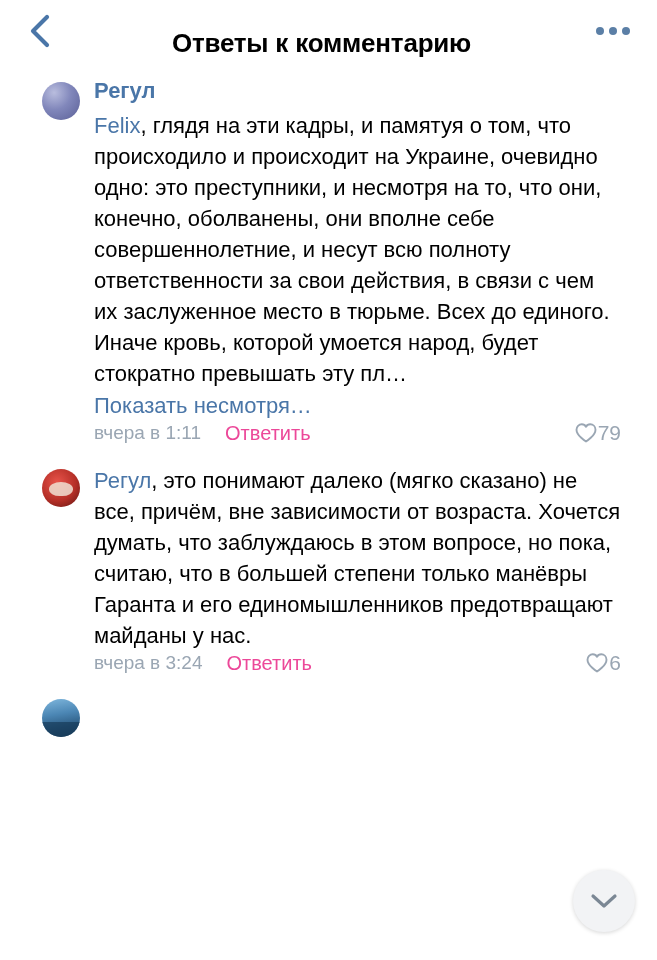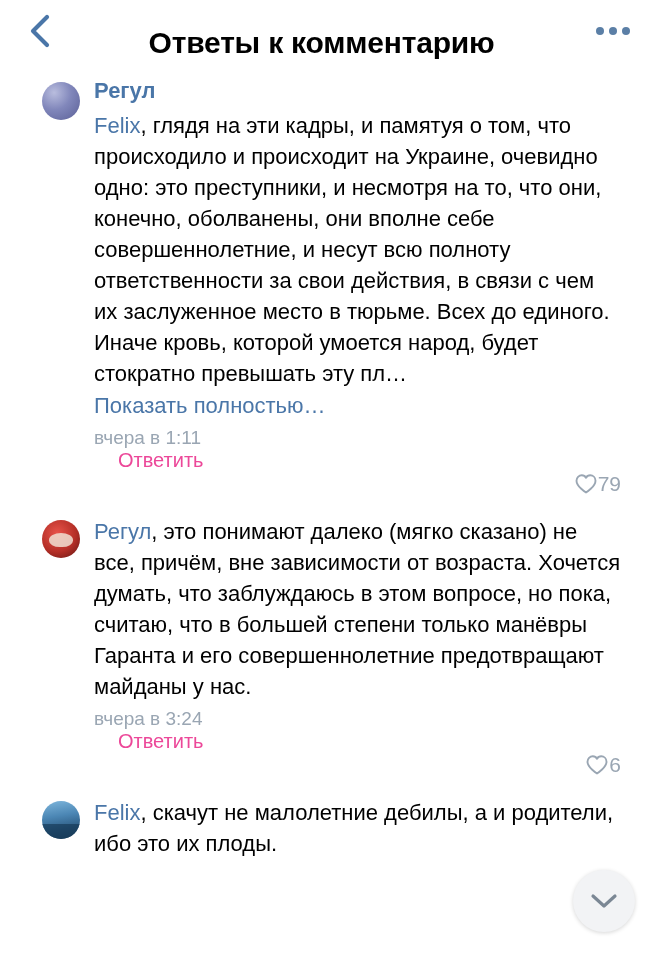--- a/index.html
+++ b/index.html
@@ -33,21 +33,21 @@
     display: flex;
     align-items: center;
     justify-content: center;
     flex: 0 0 auto;
     cursor: pointer;
   }
   .back-btn svg { display: block; }
   .header-title {
     flex: 1 1 auto;
     text-align: center;
-    font-size: 30px;
+    font-size: 26px;
     font-weight: bold;
     color: #000000;
     letter-spacing: -0.2px;
     margin-left: -6px;
     margin-top: 24px;
   }
   .more-btn {
     width: 44px;
     height: 36px;
     display: flex;
@@ -141,23 +141,23 @@
   .show-more {
     display: inline-block;
     font-size: 22px;
     line-height: 31px;
     color: #4a76a8;
     cursor: pointer;
     margin-top: 1px;
   }
   .meta {
     display: flex;
-    margin-top: 6px;
+    align-items: center;
+    margin-top: 0;
     padding-bottom: 12px;
-    flex-direction: column;
   }
   .time {
     font-size: 19px;
     color: #9aa6b3;
   }
   .reply {
     font-size: 20px;
     color: #ec4899;
     font-weight: 500;
     margin-left: 24px;
@@ -214,59 +214,58 @@
 
   <div class="comments">
 
     <div class="comment">
       <div class="avatar a1"></div>
       <div class="body">
         <div class="name-line">
           <span class="author">Регул</span>
         </div>
         <div class="text"><span class="mention">Felix</span><span>, глядя на эти кадры, и памятуя о том, что происходило и происходит на Украине, очевидно одно: это преступники, и несмотря на то, что они, конечно, оболванены, они вполне себе совершеннолетние, и несут всю полноту ответственности за свои действия, в связи с чем их заслуженное место в тюрьме. Всех до единого. Иначе кровь, которой умоется народ, будет стократно превышать эту пл…</span></div>
-        <div class="show-more">Показать полностью…</div>
+        <div class="show-more">Показать несмотря…</div>
         <div class="meta">
           <span class="time">вчера в 1:11</span>
           <span class="reply">Ответить</span>
           <span class="likes">
             <span>
               <svg width="24" height="22" viewBox="0 0 24 22" fill="none">
                 <path d="M12 19.5 C12 19.5 2.5 13.6 2.5 7.7 C2.5 4.6 4.9 2.3 7.8 2.3 C9.7 2.3 11.2 3.3 12 4.7 C12.8 3.3 14.3 2.3 16.2 2.3 C19.1 2.3 21.5 4.6 21.5 7.7 C21.5 13.6 12 19.5 12 19.5 Z" stroke="#9aa6b3" stroke-width="1.9" stroke-linejoin="round"></path>
               </svg>
             </span>
             <span>79</span>
           </span>
         </div>
       </div>
     </div>
 
     <div class="comment">
       <div class="avatar a2"></div>
       <div class="body">
-        <div class="text"><span class="mention">Регул</span><span>, это понимают далеко (мягко сказано) не все, причём, вне зависимости от возраста. Хочется думать, что заблуждаюсь в этом вопросе, но пока, считаю, что в большей степени только манёвры Гаранта и его совершеннолетние предотвращают майданы у нас.</span></div>
+        <div class="text"><span class="mention">Регул</span><span>, это понимают далеко (мягко сказано) не все, причём, вне зависимости от возраста. Хочется думать, что заблуждаюсь в этом вопросе, но пока, считаю, что в большей степени только манёвры Гаранта и его единомышленников предотвращают майданы у нас.</span></div>
         <div class="meta">
           <span class="time">вчера в 3:24</span>
           <span class="reply">Ответить</span>
           <span class="likes">
             <span>
               <svg width="24" height="22" viewBox="0 0 24 22" fill="none">
                 <path d="M12 19.5 C12 19.5 2.5 13.6 2.5 7.7 C2.5 4.6 4.9 2.3 7.8 2.3 C9.7 2.3 11.2 3.3 12 4.7 C12.8 3.3 14.3 2.3 16.2 2.3 C19.1 2.3 21.5 4.6 21.5 7.7 C21.5 13.6 12 19.5 12 19.5 Z" stroke="#9aa6b3" stroke-width="1.9" stroke-linejoin="round"></path>
               </svg>
             </span>
             <span>6</span>
           </span>
         </div>
       </div>
     </div>
 
     <div class="comment">
       <div class="avatar a3"></div>
       <div class="body">
-        <div class="text"><span class="mention">Felix</span><span>, скачут не малолетние дебилы, а и родители, ибо это их плоды.</span></div>
       </div>
     </div>
 
   </div>
 
   <div class="fab">
     <span>
       <svg width="30" height="20" viewBox="0 0 30 20" fill="none">
         <path d="M4 5 L15 15 L26 5" stroke="#7b8794" stroke-width="3.2" stroke-linecap="round" stroke-linejoin="round"></path>
       </svg>

